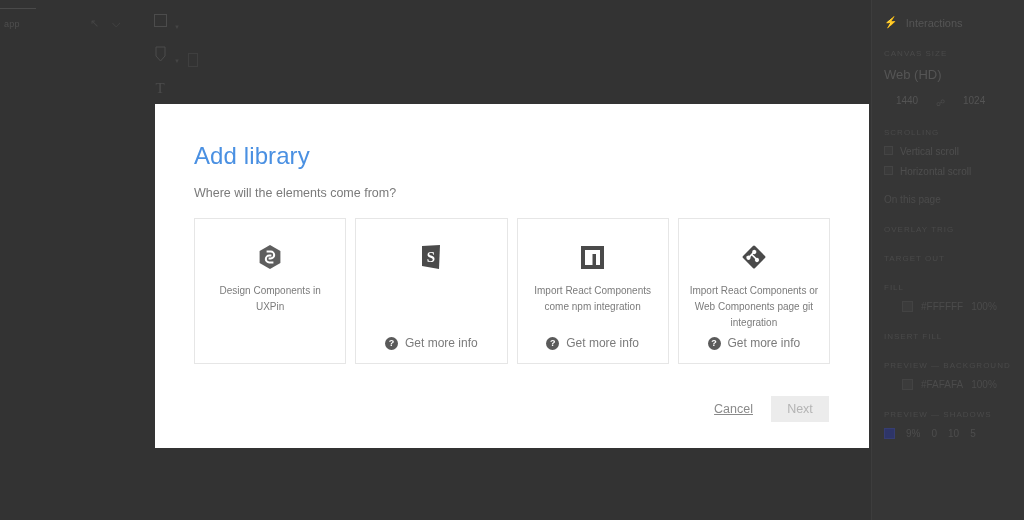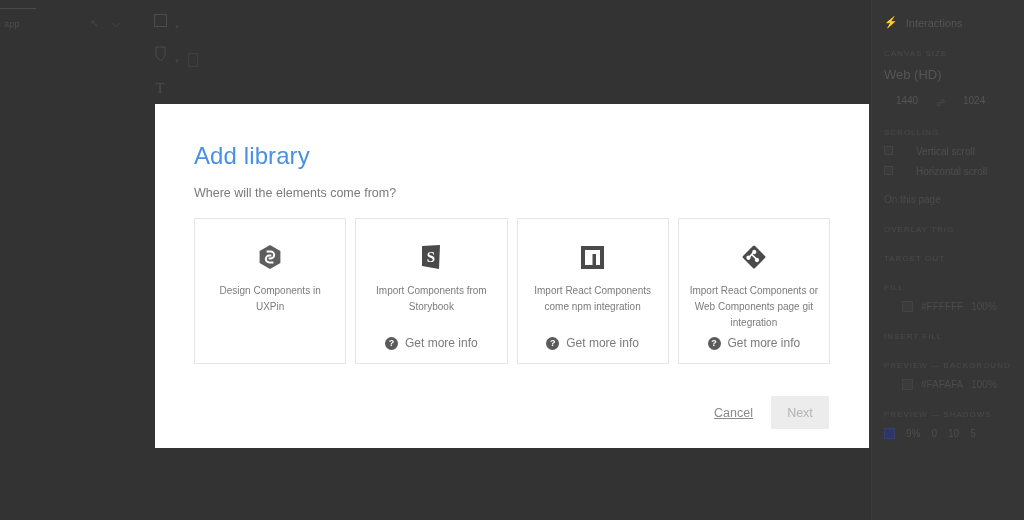--- a/index.html
+++ b/index.html
@@ -77,21 +77,21 @@
     margin-top: 10px; display: flex; align-items: flex-end; gap: 6px;
     font-size: 10px; color: #4b4b4b;
   }
   .insp-dims .dim-box {
     width: 46px; height: 16px;
     display: flex; align-items: center; justify-content: center;
     color: #545454;
   }
   .insp-dims .link-ico { font-size: 9px; color: #4b4b4b; }
   .insp-check {
-    margin-top: 9px; display: flex; align-items: flex-start; gap: 23px;
+    margin-top: 9px; display: flex; align-items: flex-start; gap: 7px;
     font-size: 10px; color: #4e4e4e;
   }
   .cbox {
     width: 9px; height: 9px; border: 1px solid #444; background: #3a3a3a;
     flex: 0 0 auto;
   }
   .insp-line { margin-top: 17px; font-size: 10px; color: #4b4b4b; }
   .insp-field-row {
     margin-top: 9px; display: flex; align-items: center; gap: 8px;
     font-size: 10px; color: #4b4b4b; padding-left: 18px;
@@ -149,21 +149,21 @@
   .footer {
     margin-top: 32px; display: flex; align-items: center;
     justify-content: flex-end; gap: 18px; padding-right: 1px;
   }
   .btn-cancel {
     font-size: 12.5px; color: #8a8a8a; text-decoration: underline;
     background: none; border: none; cursor: pointer;
     font-family: "Liberation Sans", sans-serif;
   }
   .btn-next {
-    width: 58px; height: 33px; background: #ececec; border: none;
+    width: 58px; height: 26px; background: #ececec; border: none;
     color: #b4b4b4; font-size: 12.5px; cursor: default;
     font-family: "Liberation Sans", sans-serif;
   }
 </style>
 </head>
 <body>
 
 <div id="app">
 
   <div class="backdrop">
@@ -267,21 +267,20 @@
           <div class="card-label">Design Components in UXPin</div>
         </div>
 
         <div class="card">
           <div class="card-icon">
             <svg width="20" height="24" viewBox="0 0 20 24">
               <path d="M1 1 L19 0 L18 24 L1 21 Z" fill="#4a4a4a"></path>
               <text x="10" y="17" font-family="Liberation Serif, serif" font-size="15" font-weight="bold" fill="#ffffff" text-anchor="middle">S</text>
             </svg>
           </div>
-          <div class="card-label">Import Components from Storybook</div>
           <div class="card-info">
             <span class="qmark">?</span>
             <span>Get more info</span>
           </div>
         </div>
 
         <div class="card">
           <div class="card-icon">
             <svg width="23" height="23" viewBox="0 0 23 23">
               <rect x="0" y="0" width="23" height="23" fill="#4a4a4a"></rect>

